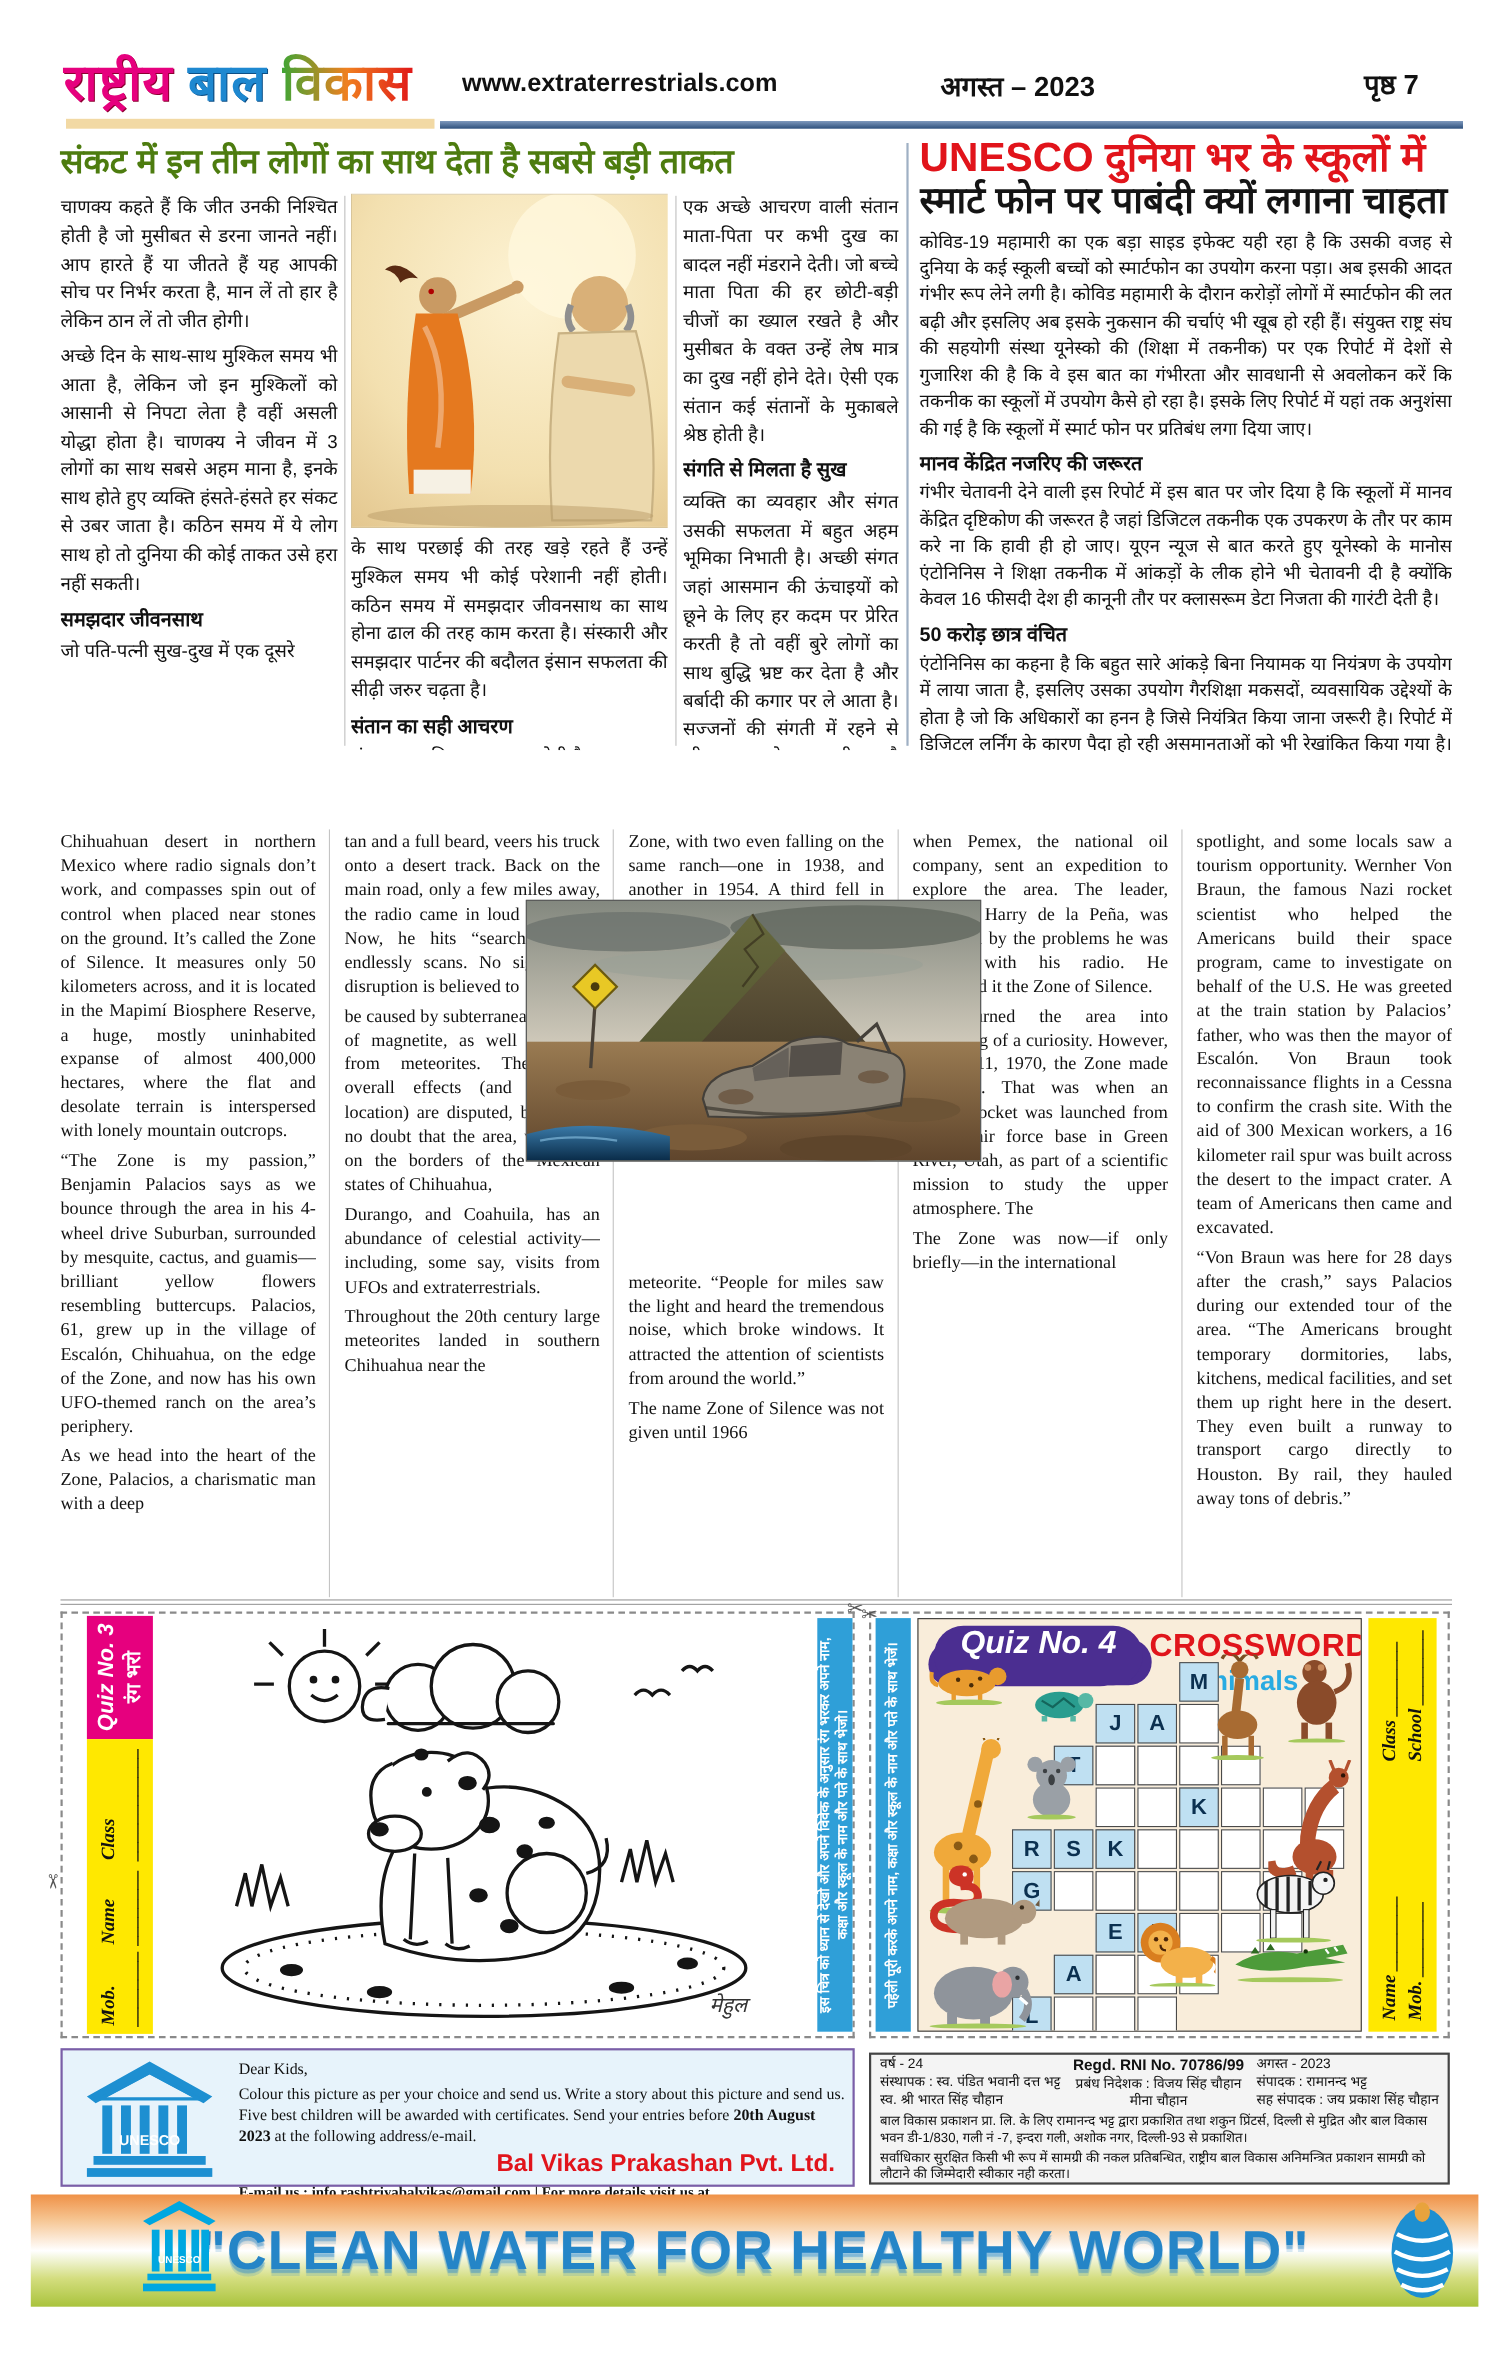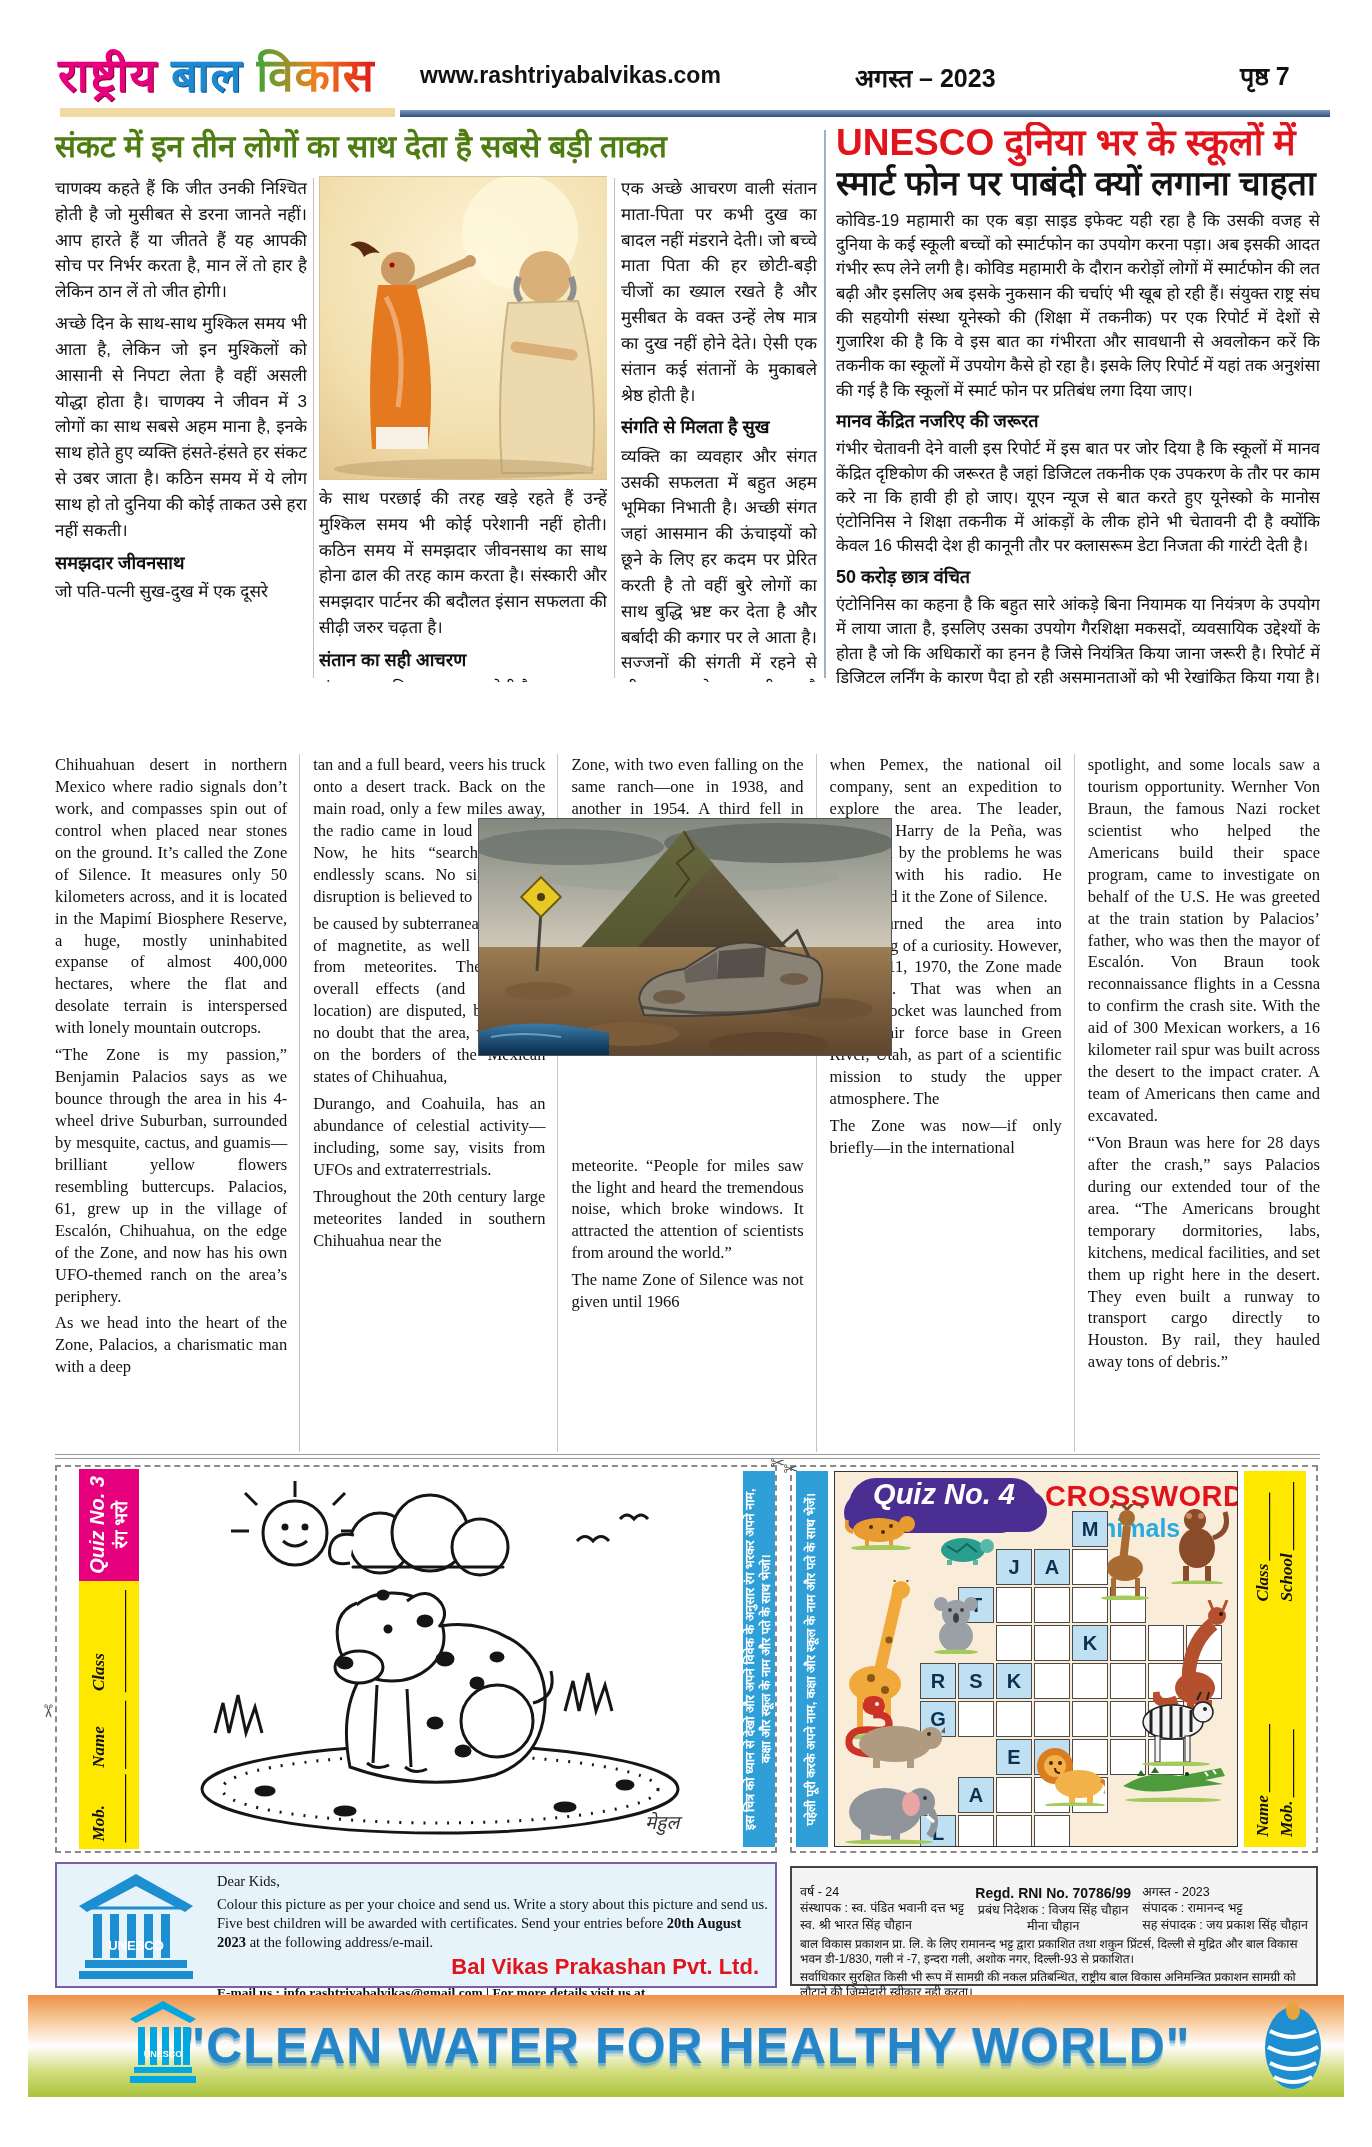--- a/index.html
+++ b/index.html
@@ -85,21 +85,21 @@
   .cell.lt{background:#bfe0f2;}
   .animal{position:absolute;}
   
   .kids-box{position:absolute;left:55px;top:1862px;width:722px;height:126px;background:#e7f3fb;border:2px solid #7b5ea7;box-sizing:border-box;}
   .kids-logo{position:absolute;left:14px;top:8px;}
   .kids-text{position:absolute;left:160px;top:8px;width:552px;font-family:"Liberation Serif","DejaVu Serif",serif;font-size:14.5px;line-height:1.3;}
   .kids-text .greet{margin:0 0 4px 0;}
   .kids-company{color:#e1141b;font-weight:bold;font-size:22px;text-align:right;margin:2px 10px 0 0;font-family:"Liberation Sans",sans-serif;}
   .kids-email{font-size:13.5px;font-weight:bold;margin-top:2px;}
   .imprint{position:absolute;left:790px;top:1866px;width:528px;height:120px;background:#f4f4f4;border:2px solid #444;box-sizing:border-box;
-           font-size:12.5px;line-height:1.3;padding:16px 8px;}
+           font-size:12.5px;line-height:1.3;padding:0 8px;}
   .imp-row{display:flex;justify-content:space-between;}
   .imp-col{text-align:center;}
   .imp-col.l{text-align:left;}
   .imp-col.r{text-align:left;}
   .imp-bold{font-weight:bold;font-size:14px;}
   .imp-small{margin-top:2px;font-size:12px;}
   
   .footer{position:absolute;left:28px;top:1995px;width:1316px;height:102px;
           background:linear-gradient(#ef9147 0%,#f6c490 22%,#ffffff 50%,#d3dd7e 75%,#a9c33c 100%);
           display:flex;align-items:center;justify-content:center;}
@@ -112,21 +112,21 @@
 <body>
 
 <div class="page">
 
   <div class="masthead">
     <span class="logo-w1">राष्ट्रीय</span>
     <span class="logo-w2">बाल</span>
     <span class="logo-w3">विकास</span>
   </div>
   <div class="logo-underline"></div>
-  <div class="hdr-site">www.rashtriyabalvikas.com</div>
+  <div class="hdr-site">www.extraterrestrials.com</div>
   <div class="hdr-date">अगस्त – 2023</div>
   <div class="hdr-page">पृष्ठ 7</div>
   <div class="hdr-rule"></div>
 
   <div class="art1">
     <h1>संकट में इन तीन लोगों का साथ देता है सबसे बड़ी ताकत</h1>
     <div class="art1-cols">
       <div class="a1div1"></div>
       <div class="a1div2"></div>
       <div class="a1c1 hindi">

